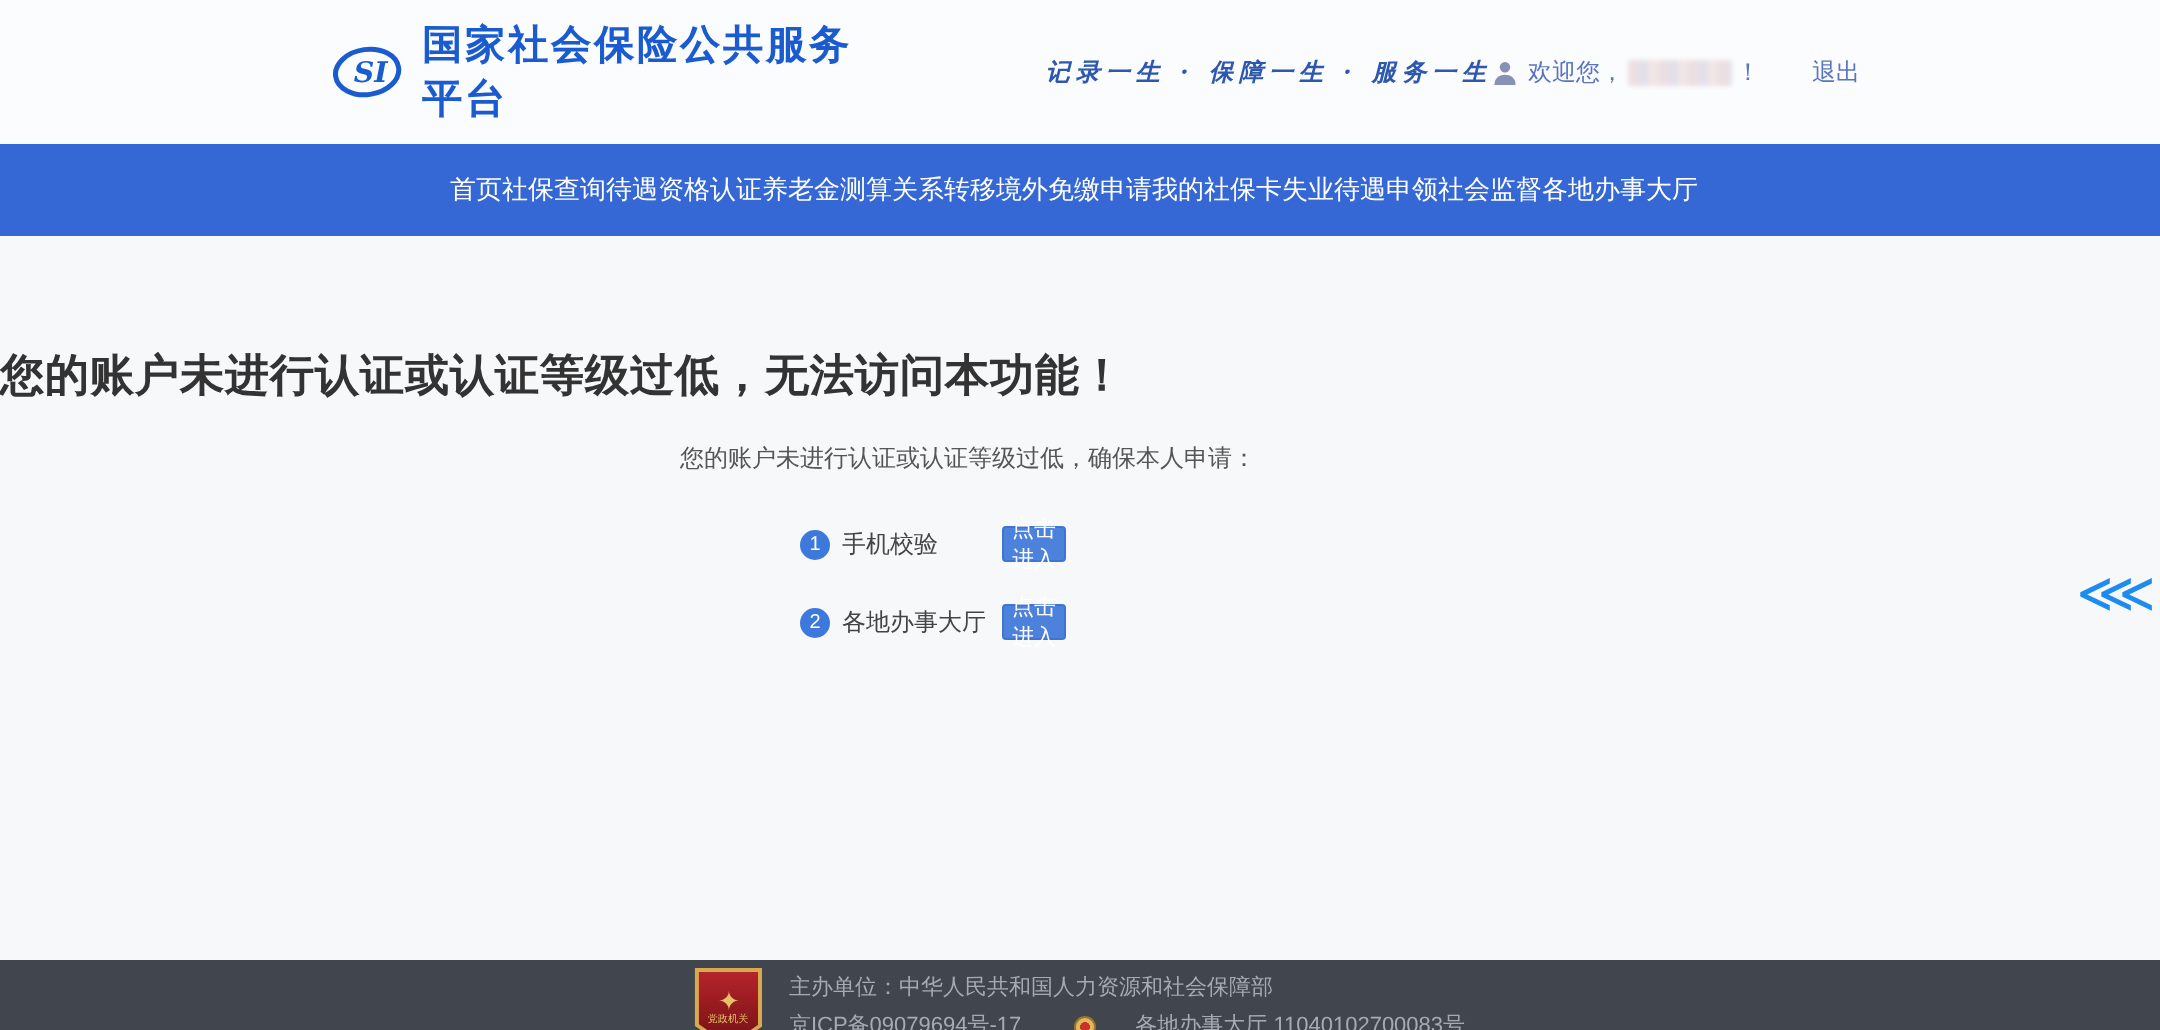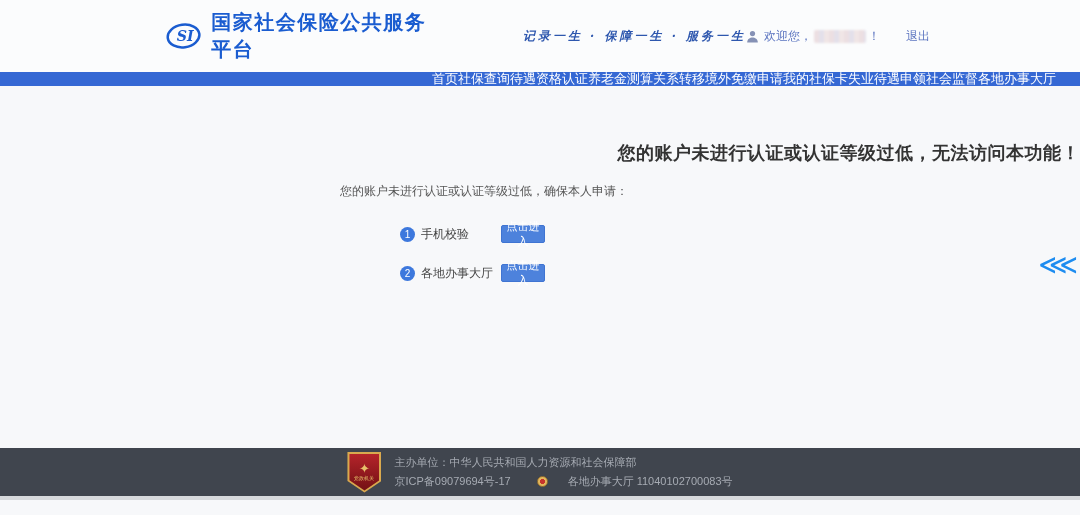--- a/index.html
+++ b/index.html
@@ -61,43 +61,43 @@
   }
   .logout-link {
     margin-left: 26px;
     color: #5b74c0;
     cursor: pointer;
     text-decoration: none;
   }
 
   
   .nav {
-    height: 14px;
+    height: 46px;
     background: #3568d4;
     display: flex;
     align-items: center;
-    justify-content: flex-end;
+    justify-content: center;
     padding: 0 24px 0 18px;
   }
   .nav-item {
     color: #ffffff;
     font-size: 13px;
     cursor: pointer;
     white-space: nowrap;
   }
 
   
   .main {
     height: 362px;
     position: relative;
   }
   .alert-title {
     padding-top: 55px;
-    text-align: right;
-    font-size: 18px;
+    text-align: left;
+    font-size: 22px;
     font-weight: bold;
     color: #333333;
     letter-spacing: 0.5px;
   }
   .content-block {
     width: 400px;
     margin: 18px auto 0;
   }
   .instruction {
     font-size: 12px;
@@ -123,21 +123,21 @@
     justify-content: center;
     flex: 0 0 auto;
   }
   .option-label {
     margin-left: 6px;
     width: 80px;
     font-size: 12px;
     color: #444444;
   }
   .enter-button {
-    width: 44px;
+    width: 32px;
     height: 18px;
     background: #4d82dc;
     border: 1px solid #3f74d2;
     border-radius: 2px;
     color: #ffffff;
     font-size: 11px;
     font-family: "Liberation Sans", sans-serif;
     display: flex;
     align-items: center;
     justify-content: center;

